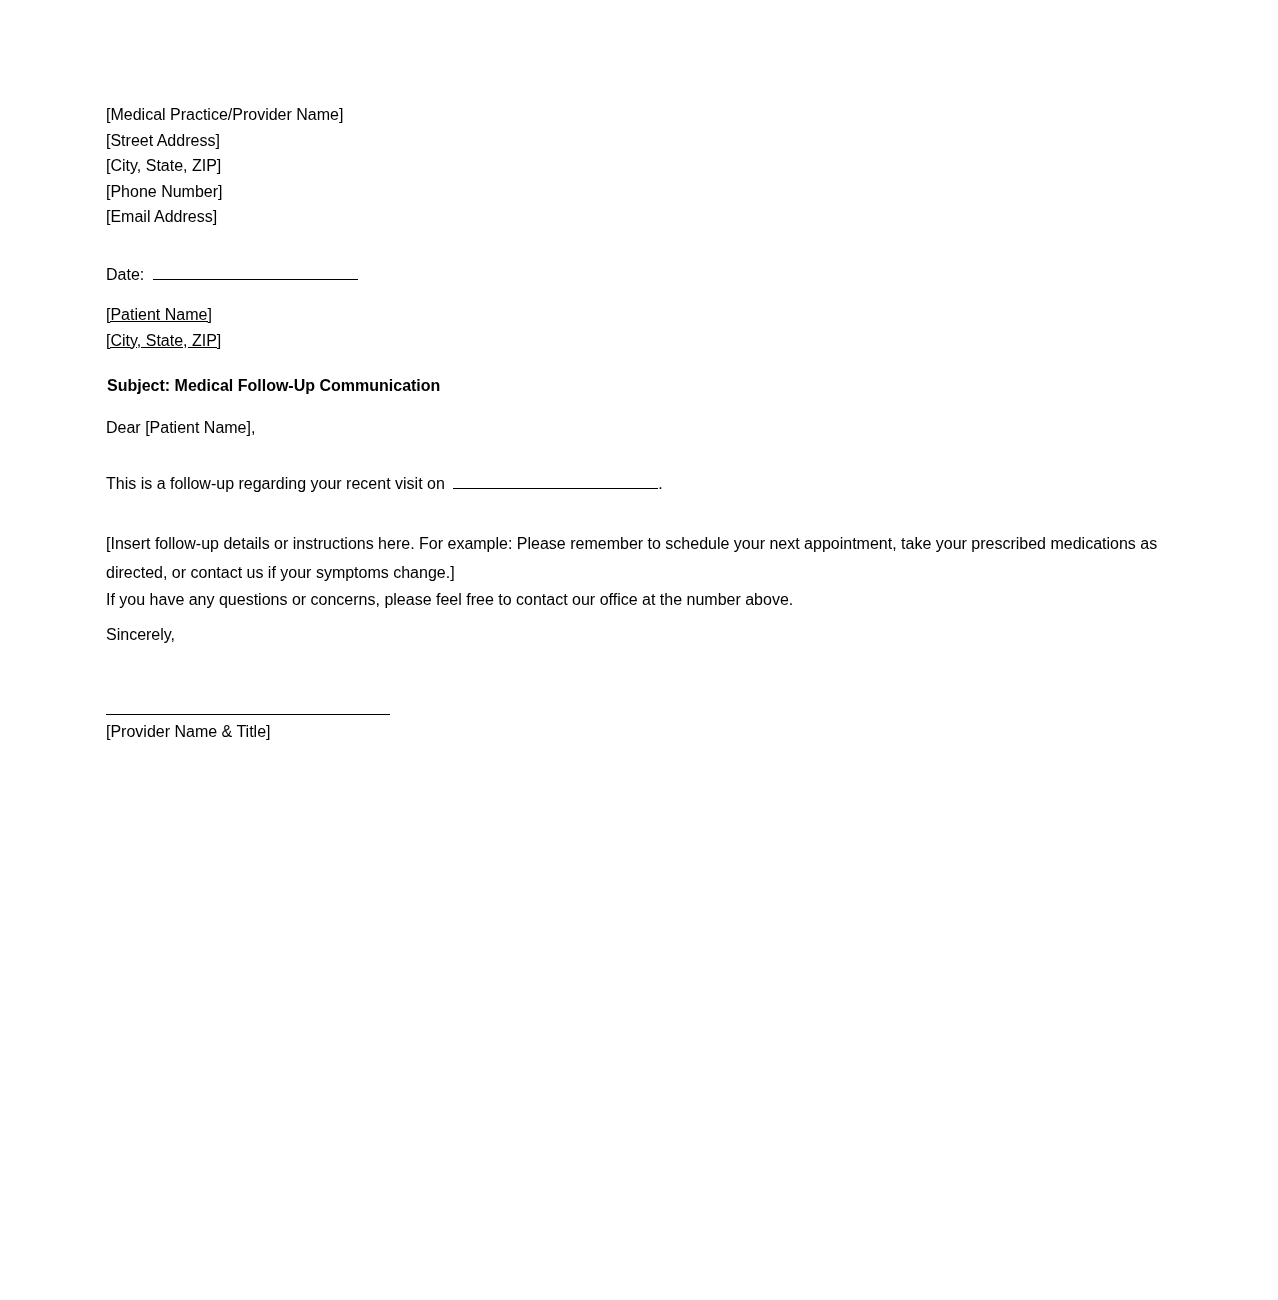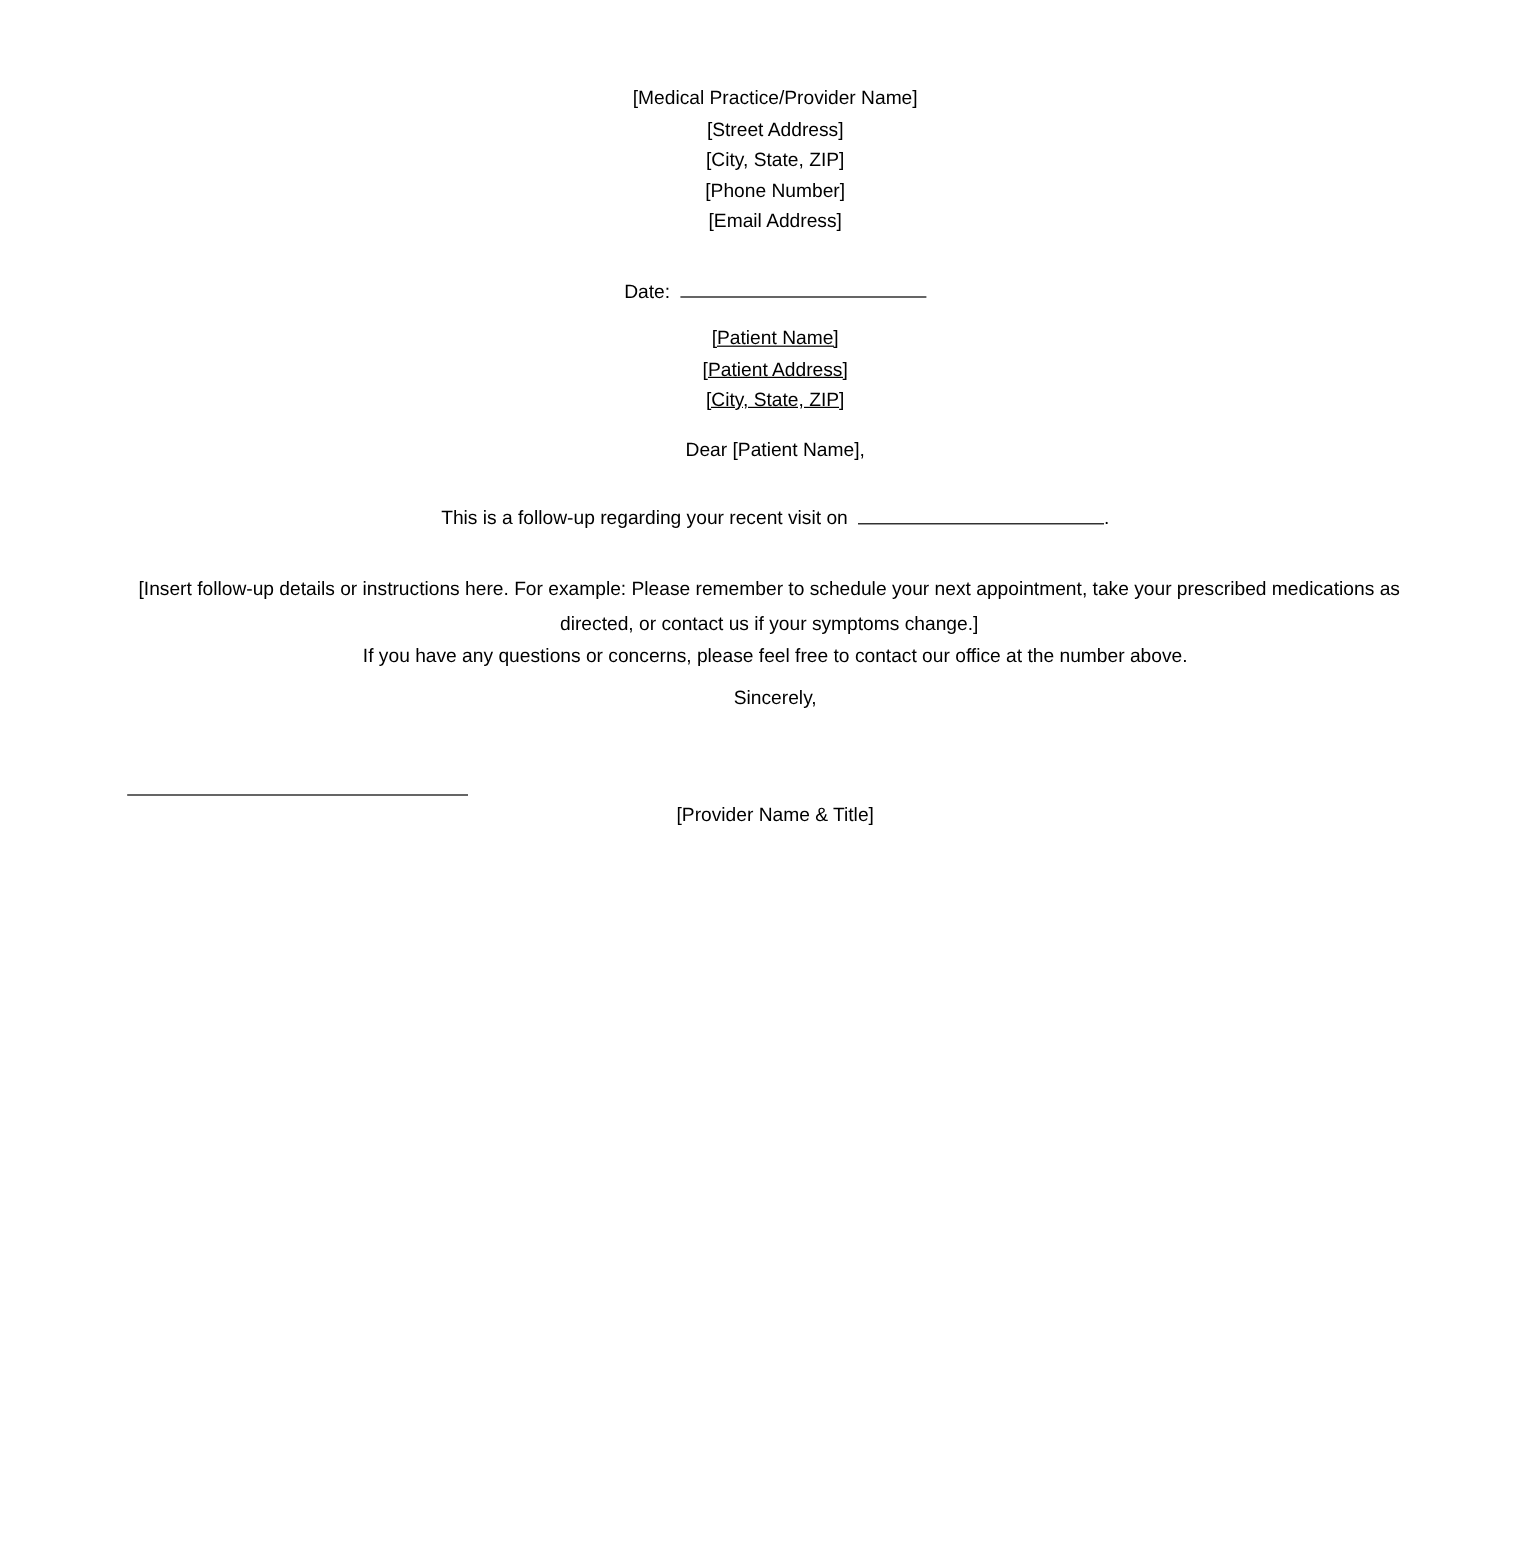--- a/index.html
+++ b/index.html
@@ -12,23 +12,22 @@
       height: 1300px;
       position: relative;
       font-family: "Liberation Sans", sans-serif;
       font-size: 16px;
       color: #000000;
       overflow: hidden;
     }
     .page {
       position: absolute;
       left: 106px;
-      top: 70px;
+      top: 102px;
       width: 1080px;
-      text-align: center;
     }
     .line {
       display: block;
       height: 25.5px;
       line-height: 25.5px;
       white-space: nowrap;
     }
     .block { margin: 0; }
     .sender { }
     .date-row { margin-top: 32px; }
@@ -79,24 +78,24 @@
     <span class="line">[Email Address]</span>
   </div>
 
   <div class="line date-row">
     <span>Date:</span>
     <span class="blank blank-date"></span>
   </div>
 
   <div class="block recipient">
     <span class="line">[Patient Name]</span>
-    <span class="line">[Patient Address]</span>
     <span class="line">[City, State, ZIP]</span>
   </div>
 
+  <div class="subject">Subject: Medical Follow-Up Communication</div>
 
   <div class="line salutation">Dear [Patient Name],</div>
 
   <div class="line para1">
     <span>This is a follow-up regarding your recent visit on</span>
     <span class="blank blank-visit"></span><span>.</span>
   </div>
 
   <div class="para2">[Insert follow-up details or instructions here. For example: Please remember to schedule your next appointment, take your prescribed medications as directed, or contact us if your symptoms change.]</div>
 

